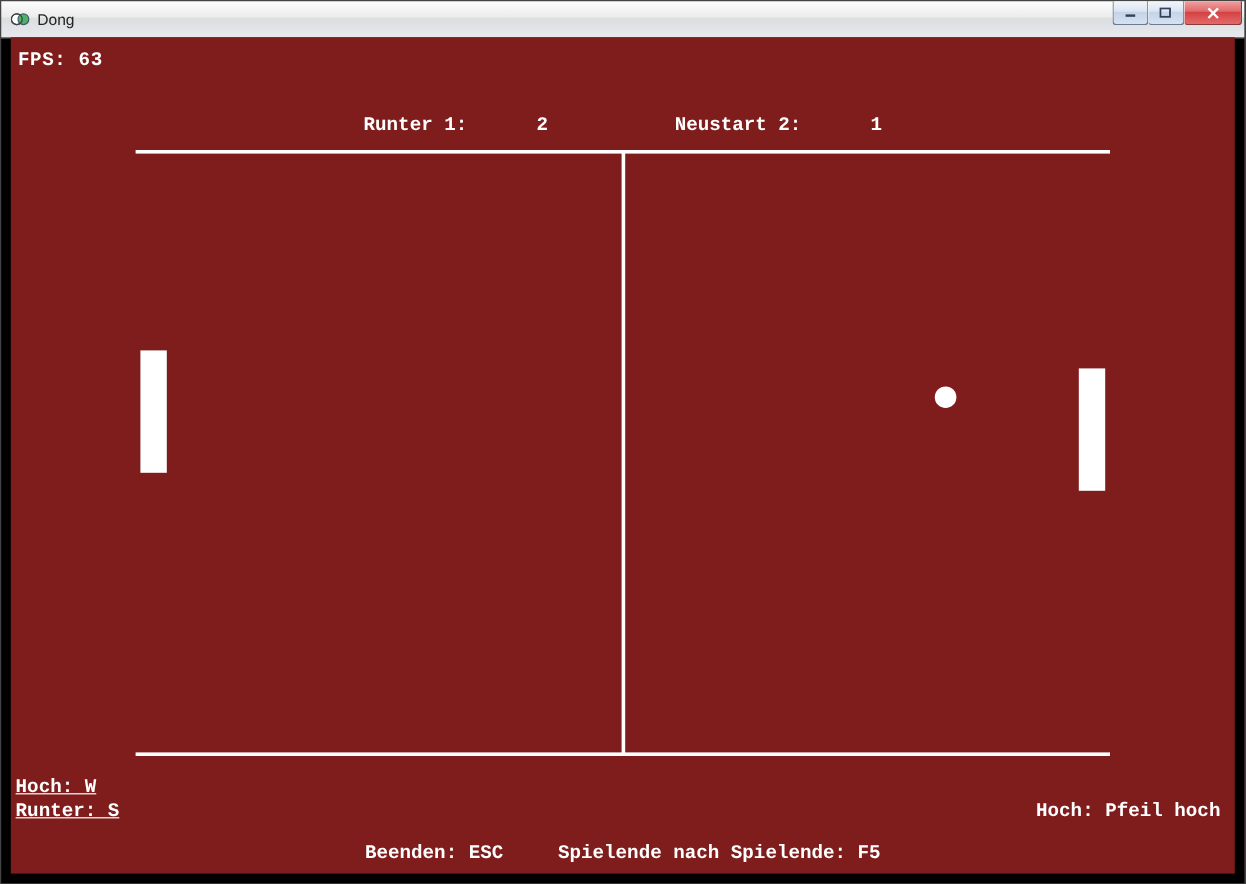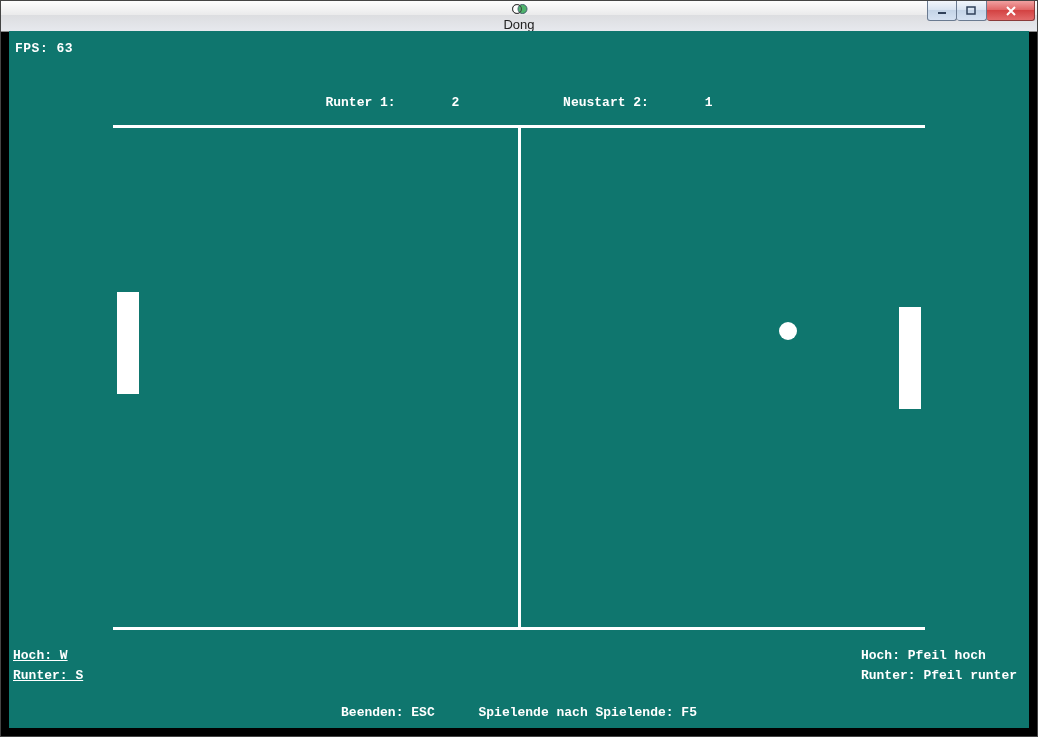--- a/index.html
+++ b/index.html
@@ -23,21 +23,20 @@
   }
   .titlebar {
     height: 30px;
     background: linear-gradient(to bottom, #fdfdfd 0%, #ebebec 45%, #dcdde0 46%, #e7e9ee 100%);
     border-bottom: 1px solid #888;
     display: flex;
     align-items: center;
     position: relative;
     font-size: 13px;
     color: #222;
-    flex-direction: column;
   }
   .titlebar .icon {
     width: 16px; height: 16px;
     margin: 0 6px 0 8px;
     display: inline-block;
   }
   .titlebar .title {
     flex: 0 0 auto;
   }
   .win-controls {
@@ -66,24 +65,24 @@
     background: linear-gradient(to bottom, #f0a0a0 0%, #e16868 45%, #d24040 46%, #e36a6a 100%);
     border-color: #8a3a3a;
   }
   .win-btn svg { display:block; }
   .client {
     position: absolute;
     left: 8px;
     right: 8px;
     top: 30px;
     bottom: 8px;
-    background: #0f766e;
+    background: #7f1d1d;
     color: #fff;
     font-family: "Courier New", Courier, monospace;
-    font-size: 13px;
+    font-size: 16px;
     font-weight: bold;
   }
   .client * {
     font-family: "Courier New", Courier, monospace;
   }
   .fps {
     position: absolute;
     left: 6px;
     top: 10px;
     letter-spacing: 0.5px;
@@ -219,21 +218,20 @@
       <div class="ball" id="ball" style="left: 82%; top: 39%;"></div>
     </div>
 
     <div class="hints-left">
       <div>Hoch: W</div>
       <div>Runter: S</div>
     </div>
 
     <div class="hints-right">
       <div>Hoch: Pfeil hoch</div>
-      <div>Runter: Pfeil runter</div>
     </div>
 
     <div class="hints-bottom">
       <span>Beenden: ESC</span>
       <span>Spielende nach Spielende: F5</span>
     </div>
 
   </div>
 
 </div>

